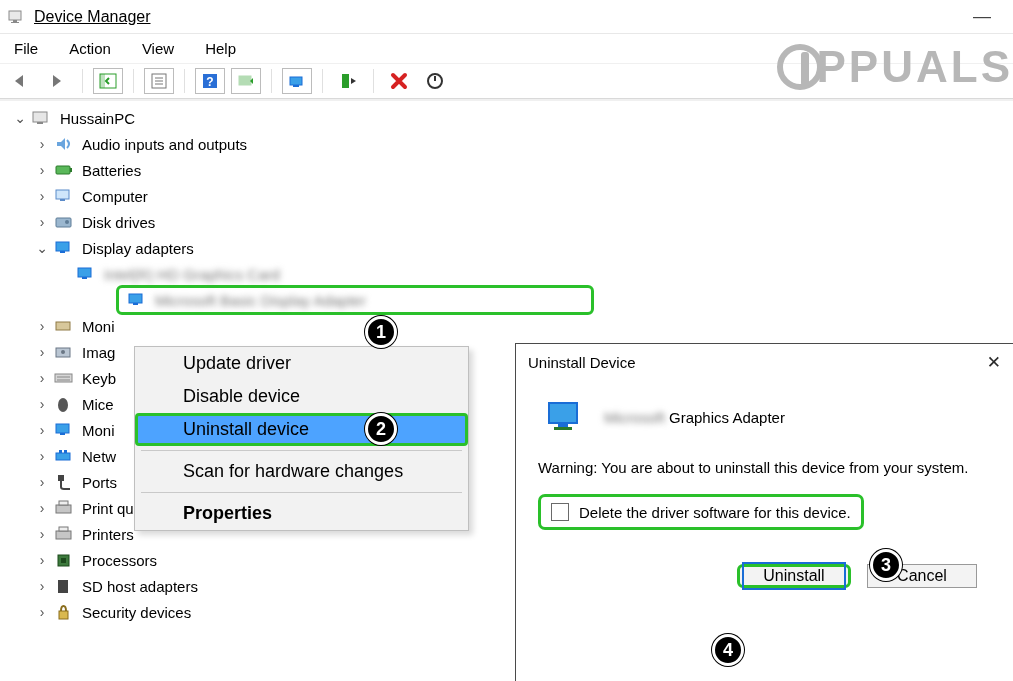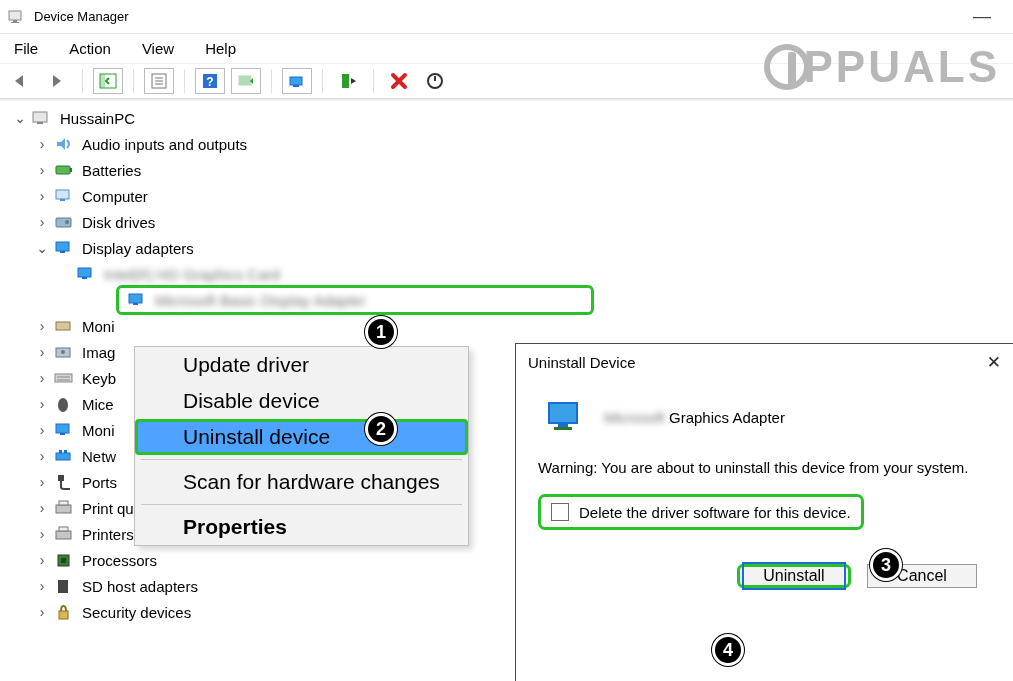--- a/index.html
+++ b/index.html
@@ -12,21 +12,21 @@
     height: 681px;
     overflow: hidden;
     position: relative;
   }
   
   .titlebar {
     display: flex; align-items: center; height: 34px;
     padding: 0 8px; border-bottom: 1px solid #e8e8e8;
   }
   .titlebar .icon { width: 18px; height: 18px; margin-right: 8px; }
-  .titlebar .title { flex: 1; font-size: 13px; }
+  .titlebar .title { flex: 1; font-size: 16px; text-decoration: underline; }
   .titlebar .ctl { width: 46px; text-align: center; font-size: 18px; color:#444; }
   
   .menubar { display: flex; gap: 31px; padding: 6px 14px 6px 14px; font-size: 15px; }
   .menubar span { cursor: default; }
   
   .toolbar { display: flex; align-items: center; gap: 6px; padding: 4px 6px; border-top:1px solid #f0f0f0; border-bottom: 1px solid #d9d9d9; height: 36px;}
   .tb-btn { width: 30px; height: 26px; display:flex; align-items:center; justify-content:center; }
   .tb-sep { width: 1px; height: 24px; background: #e0e0e0; margin: 0 4px;}
   .framed { border: 1px solid #bcbcbc; background: #fff; }
   svg { display:block; }
@@ -45,42 +45,42 @@
     border: 3px solid #2ac02a; border-radius: 6px; padding: 0 225px 0 4px; height: 30px; background:#fff;
     display:flex; align-items:center;
   }
   .blurred { filter: blur(3px); color:#777; }
   .marker { position:absolute; width:32px; height:32px; background:#000; border:3px solid #fff; border-radius:50%; color:#fff; font-weight:bold; display:flex; align-items:center; justify-content:center; font-size:18px; box-shadow: 0 0 0 1px #000; }
   
   .ctxmenu {
     position:absolute; left:134px; top:346px; width:335px; background:#f2f2f2; border:1px solid #bfbfbf;
     box-shadow: 4px 4px 6px rgba(0,0,0,0.15);
   }
-  .ctxmenu .item { padding: 6px 10px 6px 48px; font-size:21px; cursor:default;}
+  .ctxmenu .item { padding: 6px 10px 6px 48px; font-size:18px; cursor:default;}
   .ctxmenu .item.sel { background:#4da3ff; border: 3px solid #2ac02a; border-radius:4px; padding-left:45px; padding-top:3px; padding-bottom:3px;}
   .ctxmenu .sep { height:1px; background:#c9c9c9; margin: 4px 6px;}
   .ctxmenu .bold { font-weight:bold; }
   
   .dialog {
     position:absolute; right:0; top:343px; width:498px; height:338px; background:#fff; border:1px solid #4a4a4a; border-right:none; border-bottom:none;
   }
   .dialog .dtitle { display:flex; align-items:center; justify-content:space-between; padding:8px 12px 6px 12px; font-size:15px;}
   .dialog .closex { font-size:17px; color:#2b2b2b; cursor:default;}
   .dialog .body { padding: 6px 18px 10px 22px; font-size:15px;}
   .dialog .devrow { display:flex; align-items:center; gap:18px; margin:14px 0 24px 8px;}
   .dialog .devname {}
   .checkrow { display:flex; align-items:center; gap:10px; border:3px solid #2ac02a; border-radius:7px; padding:6px 10px; width:max-content; margin-top:18px;}
   .checkbox { width:18px; height:18px; border:1px solid #6a6a6a; background:#fff; }
   .dlg-buttons { display:flex; gap:16px; justify-content:flex-end; padding: 34px 18px 0 0; align-items:center;}
   .btn { min-width:110px; height:24px; border:1px solid #999; background:#f3f3f3; font-size:16px; display:flex; align-items:center; justify-content:center;}
   .btn.primary { border:3px solid #2ac02a; border-radius:6px; padding:2px; }
   .btn.primary .inner{ border:2px solid #1a6dd6; width:104px; height:28px; display:flex; align-items:center; justify-content:center;}
   
   .watermark {
-    position:absolute; right:13px; top:42px; font-size:44px; font-weight:700; letter-spacing:3px; color:#b7b7b7; font-family: Arial, sans-serif; display:flex; align-items:center;
+    position:absolute; right:0; top:42px; font-size:44px; font-weight:700; letter-spacing:3px; color:#b7b7b7; font-family: Arial, sans-serif; display:flex; align-items:center;
   }
   .watermark .circle { width:46px; height:46px; border:6px solid #b7b7b7; border-radius:50%; position:relative; margin-right:-6px;}
   .watermark .circle::after { content:""; position:absolute; left:18px; top:2px; width:8px; height:34px; background:#b7b7b7; border-radius:3px;}
 </style>
 </head>
 <body>
 
 <div class="titlebar">
   <span class="icon">
     <svg width="18" height="18" viewBox="0 0 18 18">

